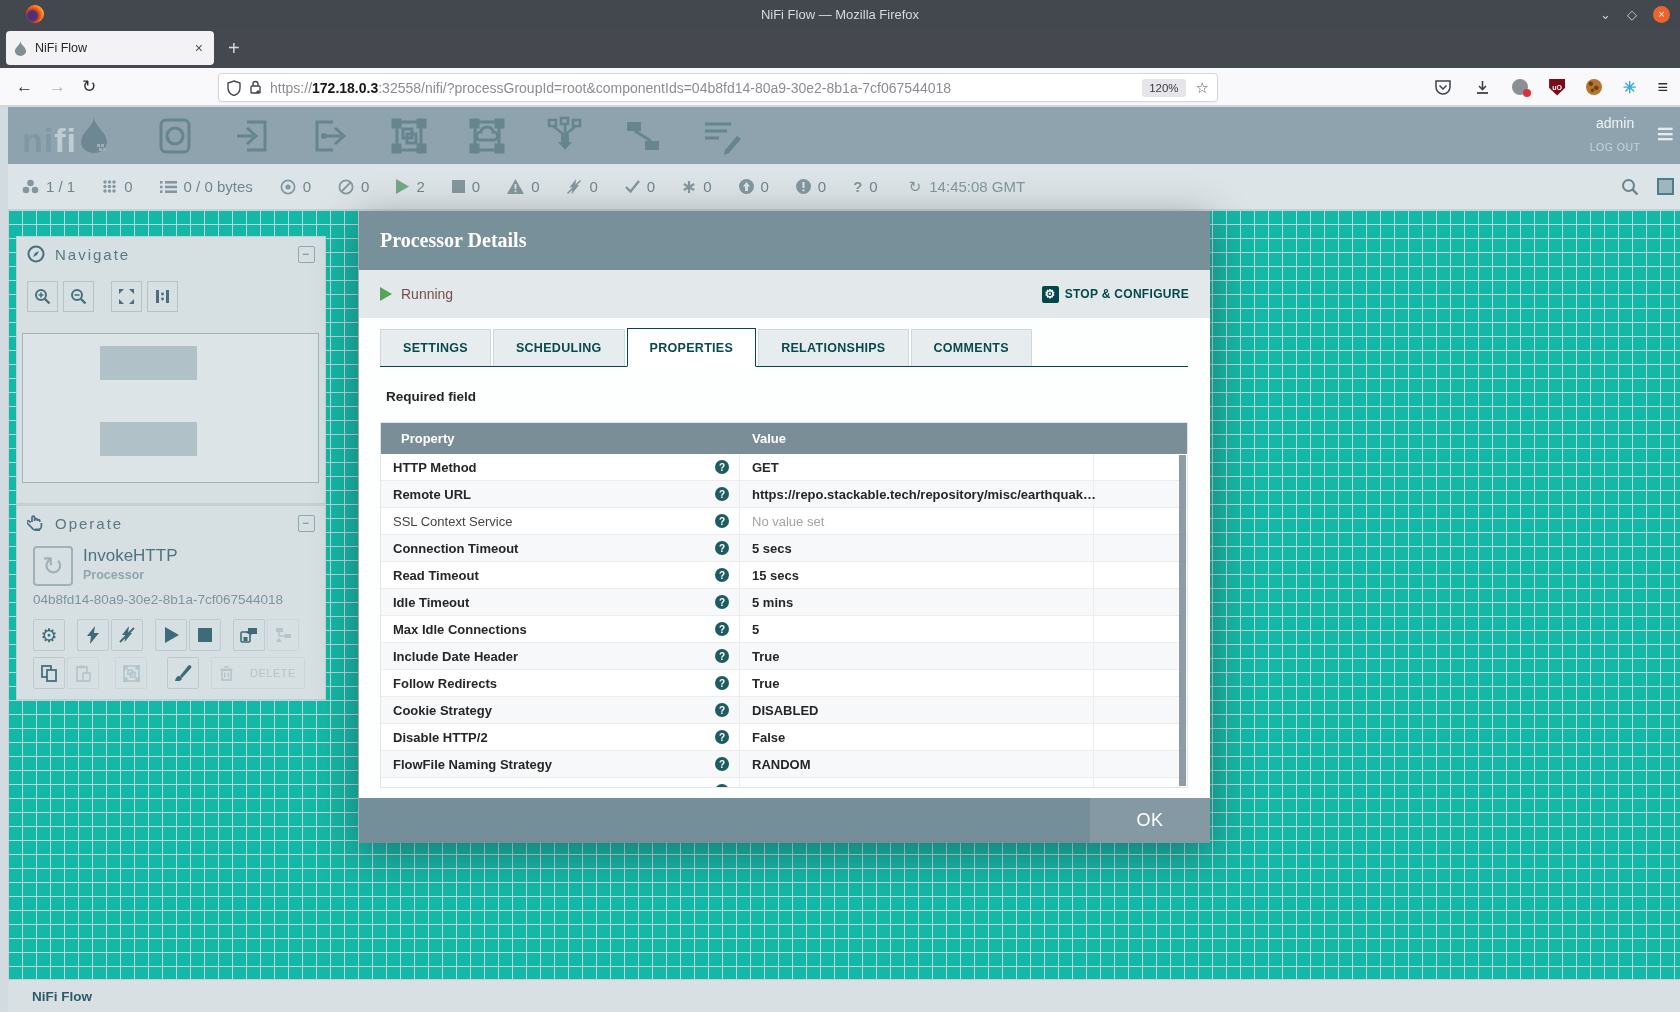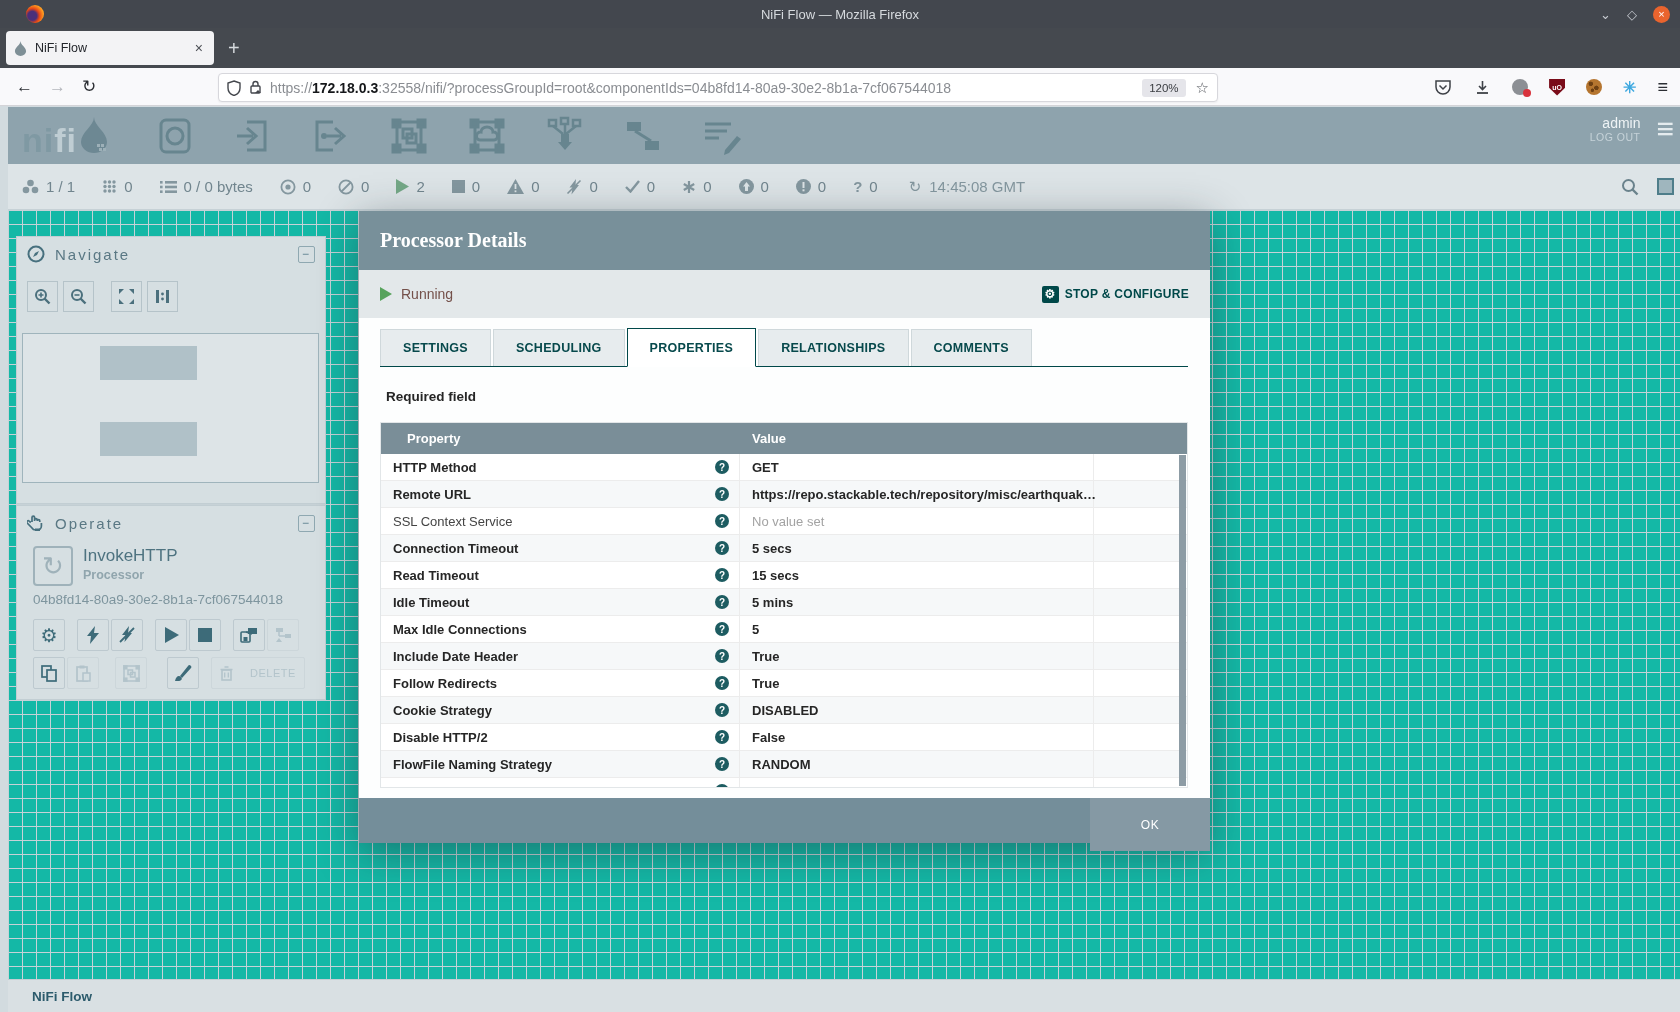--- a/index.html
+++ b/index.html
@@ -56,22 +56,22 @@
   .nifi-root { position:absolute; left:8px; top:107px; width:1680px; height:905px; background:#14b8a6; }
   .nifi-header { position:absolute; left:0; top:0; width:100%; height:57px; background:#8ea3ad;
     display:flex; align-items:center; }
   .nifi-logo { display:flex; align-items:flex-end; margin-left:14px; }
   .nifi-logo .word { font-size:34px; font-weight:700; letter-spacing:1px; color:#7f99a3; line-height:.9; }
   .nifi-logo .word b { color:#bfcdd3; font-weight:700; }
   .toolbar-icons { display:flex; align-items:center; gap:34px; margin-left:42px; color:#67858f; }
   .tool-ico { width:44px; height:44px; display:flex; align-items:center; justify-content:center; }
   .nifi-header-right { position:absolute; right:14px; top:8px; display:flex; align-items:center; gap:16px; }
   .user-block { text-align:right; }
-  .user-name { color:#eef3f5; font-size:14px; }
-  .logout { color:#c6d3d9; font-size:10.5px; letter-spacing:.5px; margin-top:0; }
+  .user-name { color:#eef3f5; font-size:14px;text-align:center; }
+  .logout { color:#c6d3d9; font-size:10.5px; letter-spacing:.5px; margin-top:10px; }
   .menu-ico { color:#e4ebee; font-size:30px; line-height:.8; }
 
   .nifi-statusbar { position:absolute; left:0; top:57px; width:100%; height:46px; background:#dde4e7;
     border-bottom:1px solid #c6d1d6; display:flex; align-items:center; padding:0 14px; color:#84979f; }
   .stat-item { display:flex; align-items:center; gap:7px; margin-right:27px; font-size:14px; }
   .stat-item .icon { display:flex; align-items:center; }
   .stat-item .icon svg { fill:currentColor; stroke:none; }
   .stat-item.green .icon { color:#74a887; }
   .stat-val { color:#71858e; font-size:15px; }
   .stat-time { display:flex; align-items:center; gap:8px; color:#84979f; font-size:15px; margin-left:4px; }
@@ -134,39 +134,39 @@
   .dtab { height:37px; min-width:100px; padding:0 22px; background:#e7ecee; border:1px solid #cfd8db;
     border-bottom:none; margin-right:2px; display:flex; align-items:center; justify-content:center;
     color:#07494c; font-size:12.5px; font-weight:700; letter-spacing:.3px; }
   .dtab.active { background:#ffffff; border:1px solid #004849; border-bottom:1px solid #fff;
     margin-bottom:-1px; height:39px; }
   .required-label { margin:22px 6px 18px 6px; font-size:13.5px; font-weight:700; color:#262626; }
 
   .ptable { position:relative; border:1px solid #e2e6e8; height:366px; overflow:hidden; }
   .pt-head { height:31px; background:#7a8e98; display:flex; align-items:center; color:#fff;
     font-size:13px; font-weight:700; }
-  .pt-col1 { width:359px; padding-left:26px; }
+  .pt-col1 { width:359px; padding-left:20px; }
   .pt-col2 { flex:1; padding-left:12px; }
   .prow { height:27px; display:flex; align-items:stretch; border-bottom:1px solid #ececec;
     background:#fff; font-size:13px; }
   .prow.alt { background:#f6f8f9; }
   .pname { width:359px; padding-left:12px; display:flex; align-items:center; color:#262626;
     font-weight:700; border-right:1px solid #ececec; }
   .prow.optional .pname { font-weight:400; color:#444; }
   .pq { margin-left:auto; margin-right:10px; width:14px; height:14px; border-radius:50%; background:#1d5c61;
     color:#fff; font-size:10px; font-weight:700; display:flex; align-items:center; justify-content:center; }
   .pval { width:354px; padding-left:12px; display:flex; align-items:center; color:#262626;
     font-weight:700; border-right:1px solid #ececec; }
   .prow.noval .pval { color:#a3a3a3; font-weight:400; }
   .pextra { flex:1; }
   .pt-scroll { position:absolute; right:1px; top:32px; bottom:1px; width:7px; background:#8d9ca5; }
 
   .dlg-footer { position:absolute; left:0; bottom:0; width:100%; height:45px; background:#748e9a; }
-  .ok-btn { position:absolute; right:0; top:0; width:120px; height:53px; background:#8599a4;
-    color:#fff; font-size:12px; display:flex; align-items:center; justify-content:center; letter-spacing:.5px; }
+  .ok-btn { position:absolute; right:0; top:0; width:120px; height:45px; background:#8599a4;
+    color:#fff; font-size:18px; display:flex; align-items:center; justify-content:center; letter-spacing:.5px; }
 
   svg { display:block; }
 </style>
 </head>
 <body>
 
 <div class="titlebar">
   <div class="ff-logo"></div>
   <div class="win-title">NiFi Flow — Mozilla Firefox</div>
   <div class="win-controls">

